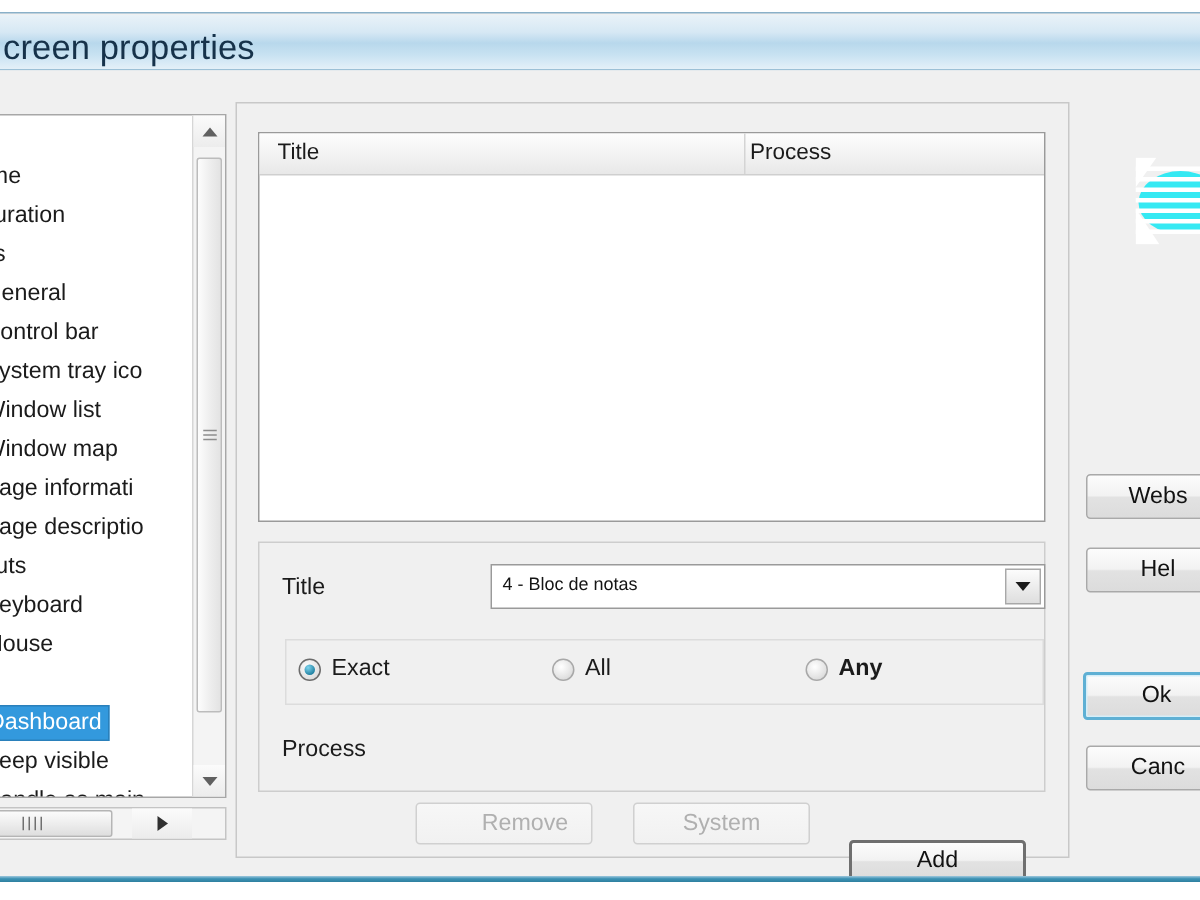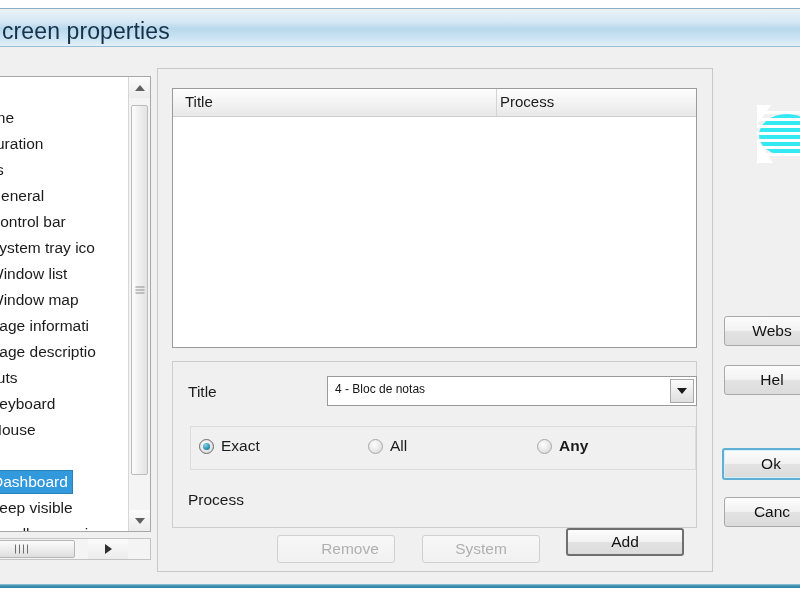--- a/index.html
+++ b/index.html
@@ -445,21 +445,21 @@
   <div class="radio" style="left:537px;font-weight:bold;">
     <span class="rdot"></span>
     <span>Any</span>
   </div>
 
   <div class="field-label" style="left:188px; top:491px;">Process</div>
 
 
   <div class="btn disabled" style="left:277px; top:535px; width:118px; height:28px;padding-left:28px;">Remove</div>
   <div class="btn disabled" style="left:422px; top:535px; width:118px; height:28px;">System</div>
-  <div class="btn default" style="left:566px; top:528px; width:118px; height:28px;">Add</div>
+  <div class="btn default" style="left:566px; top:560px; width:118px; height:28px;">Add</div>
 
   <div class="btn" style="left:724px; top:316px; width:96px; height:30px;">Webs</div>
   <div class="btn" style="left:724px; top:365px; width:96px; height:30px;">Hel</div>
   <div class="btn focus" style="left:722px; top:448px; width:98px; height:32px;">Ok</div>
   <div class="btn" style="left:724px; top:497px; width:96px; height:30px;">Canc</div>
 
   <div class="logo">
     <svg width="64" height="58" viewBox="0 0 64 58">
       <g fill="#22e6f0">
         <ellipse cx="30" cy="30" rx="28" ry="21" fill="#2ae8f2" opacity="0.95"></ellipse>

